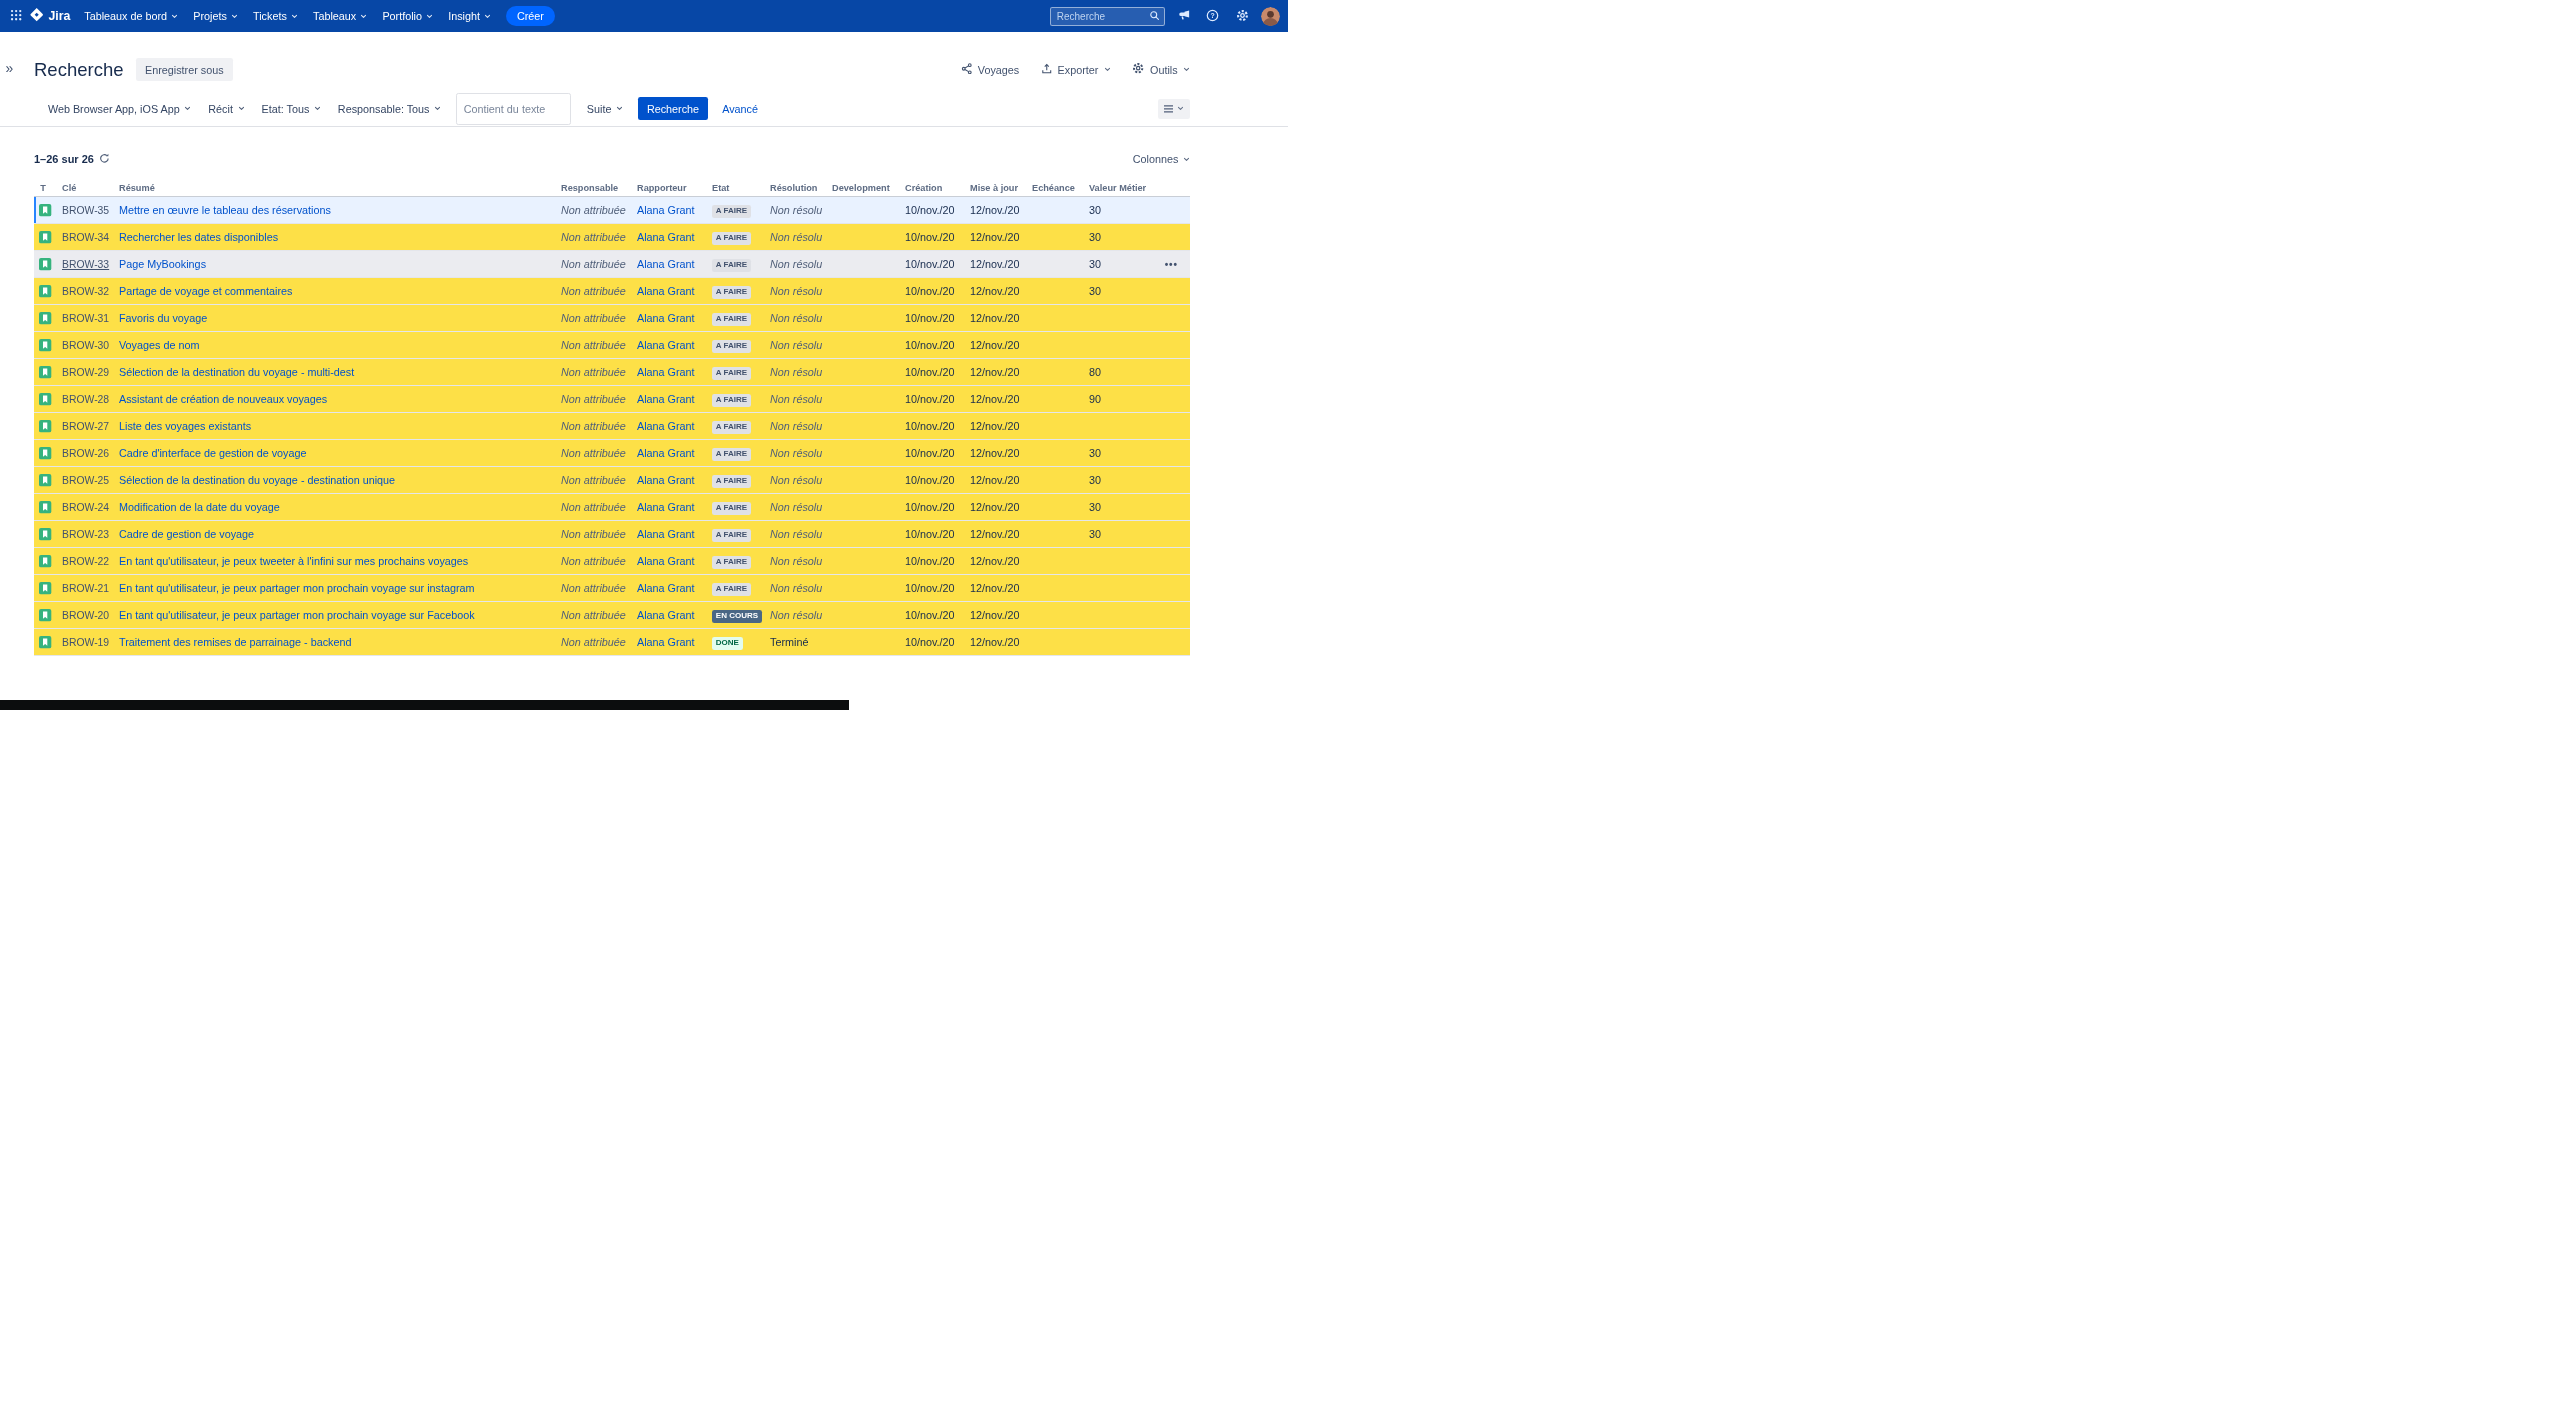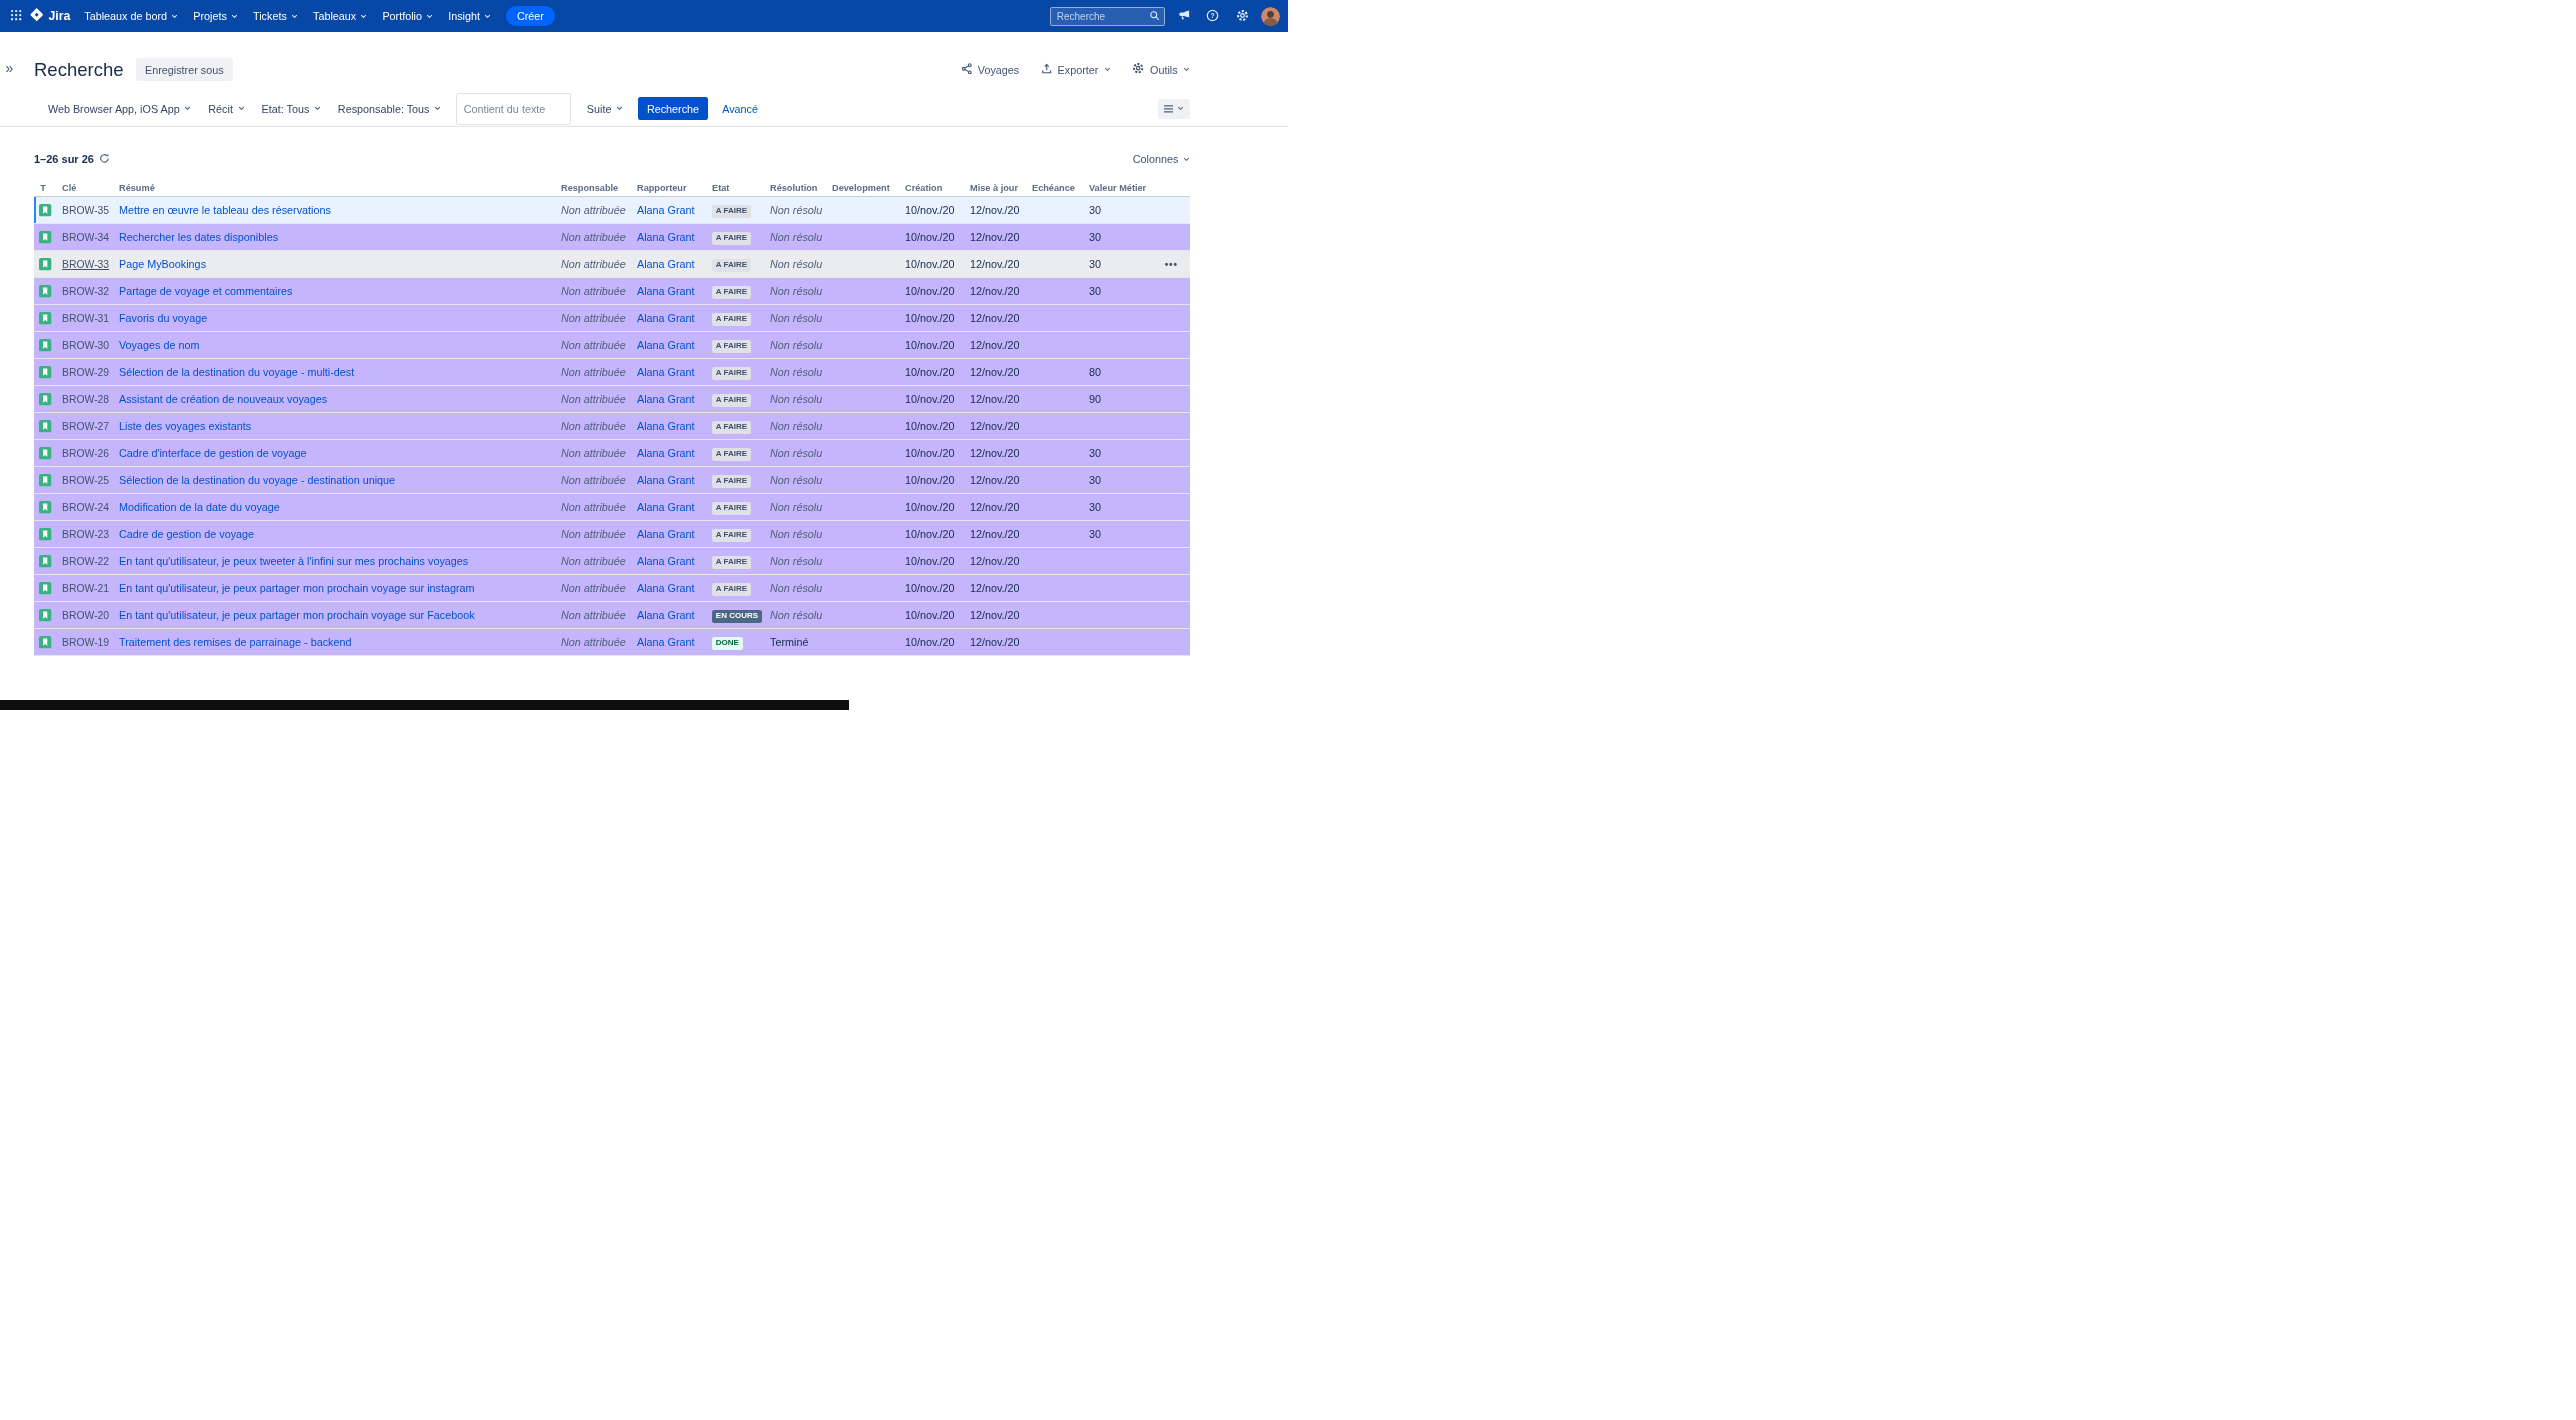--- a/index.html
+++ b/index.html
@@ -53,21 +53,21 @@
   .results-bar { display:flex; align-items:center; height:21.5px; }
   .results-count { font-weight:700; font-size:11px; color:#172B4D; }
   .refresh-btn { margin-left:4.6px; color:#505F79; display:flex; align-items:center; }
   .columns-btn { margin-left:auto; display:flex; gap:4.6px; align-items:center; color:#42526E; }
 
   .issue-table { margin-top:9.2px; }
   .thead, .row { display:grid; grid-template-columns:28px 57px 442px 76px 75px 58px 62px 73px 65px 62px 57px 101px; align-items:center; }
   .thead { height:18.5px; border-bottom:0.8px solid #C9CED6; color:#5E6C84; font-size:9.2px; font-weight:700; }
   .thead .hcell { padding-right:6.2px; white-space:nowrap; overflow:hidden; cursor:pointer; }
   .thead .hcell:first-child { padding-left:6.2px; }
-  .row { height:27px; border-bottom:0.8px solid #E4E6EB; position:relative; background:#c4b5fd; }
+  .row { height:27px; border-bottom:0.8px solid #E4E6EB; position:relative; background:#fde047; }
   .row .cell { padding-right:7.7px; white-space:nowrap; overflow:hidden; text-overflow:ellipsis; }
   .cell.t { padding-left:5.4px; display:flex; align-items:center; }
   .story-icon svg { display:block; }
   .key-link { color:#42526E; text-decoration:none; font-size:10.4px; }
   .summary-link, .reporter-link { color:#0052CC; text-decoration:none; }
   .assignee-val { font-style:italic; color:#505F79; }
   .resolution-val { font-style:italic; color:#505F79; }
   .resolution-val.resolved { font-style:normal; color:#172B4D;text-align:center; }
   .lozenge { font-size:8px; font-weight:700; padding:1.5px 3.8px; border-radius:2.3px; display:inline-block; line-height:1.25; }
   .lozenge.todo { background:#DFE1E6; color:#42526E; }

